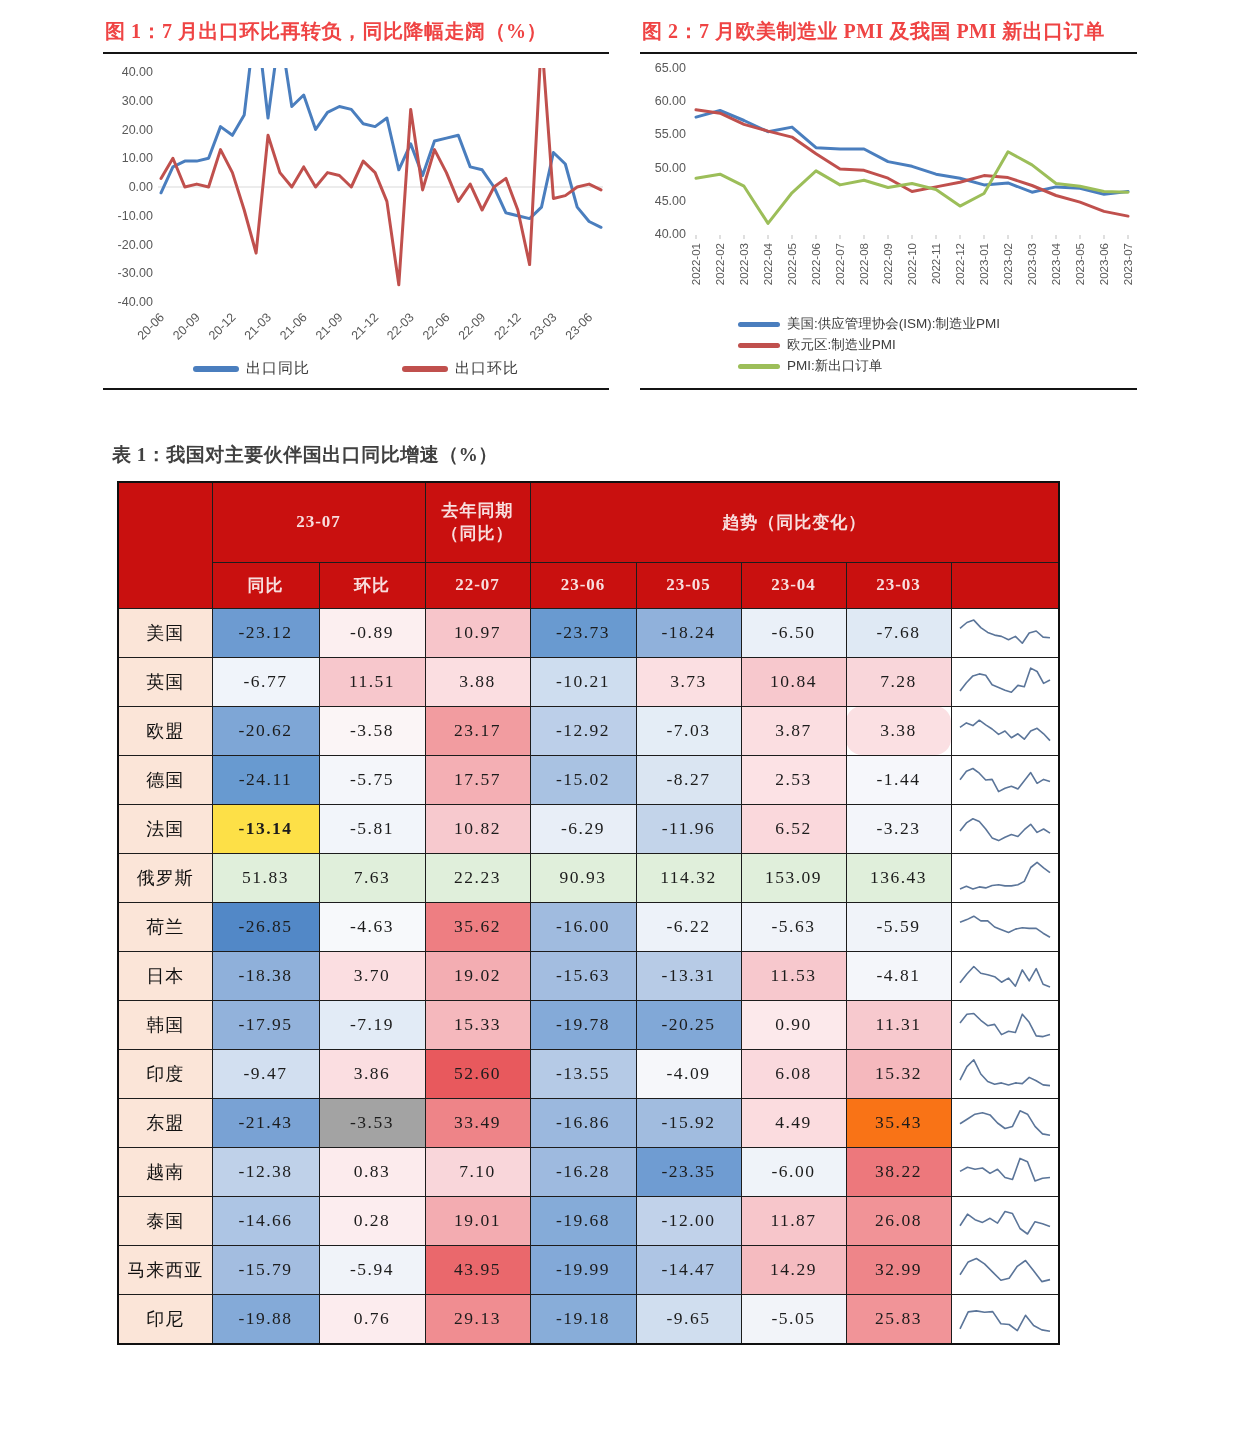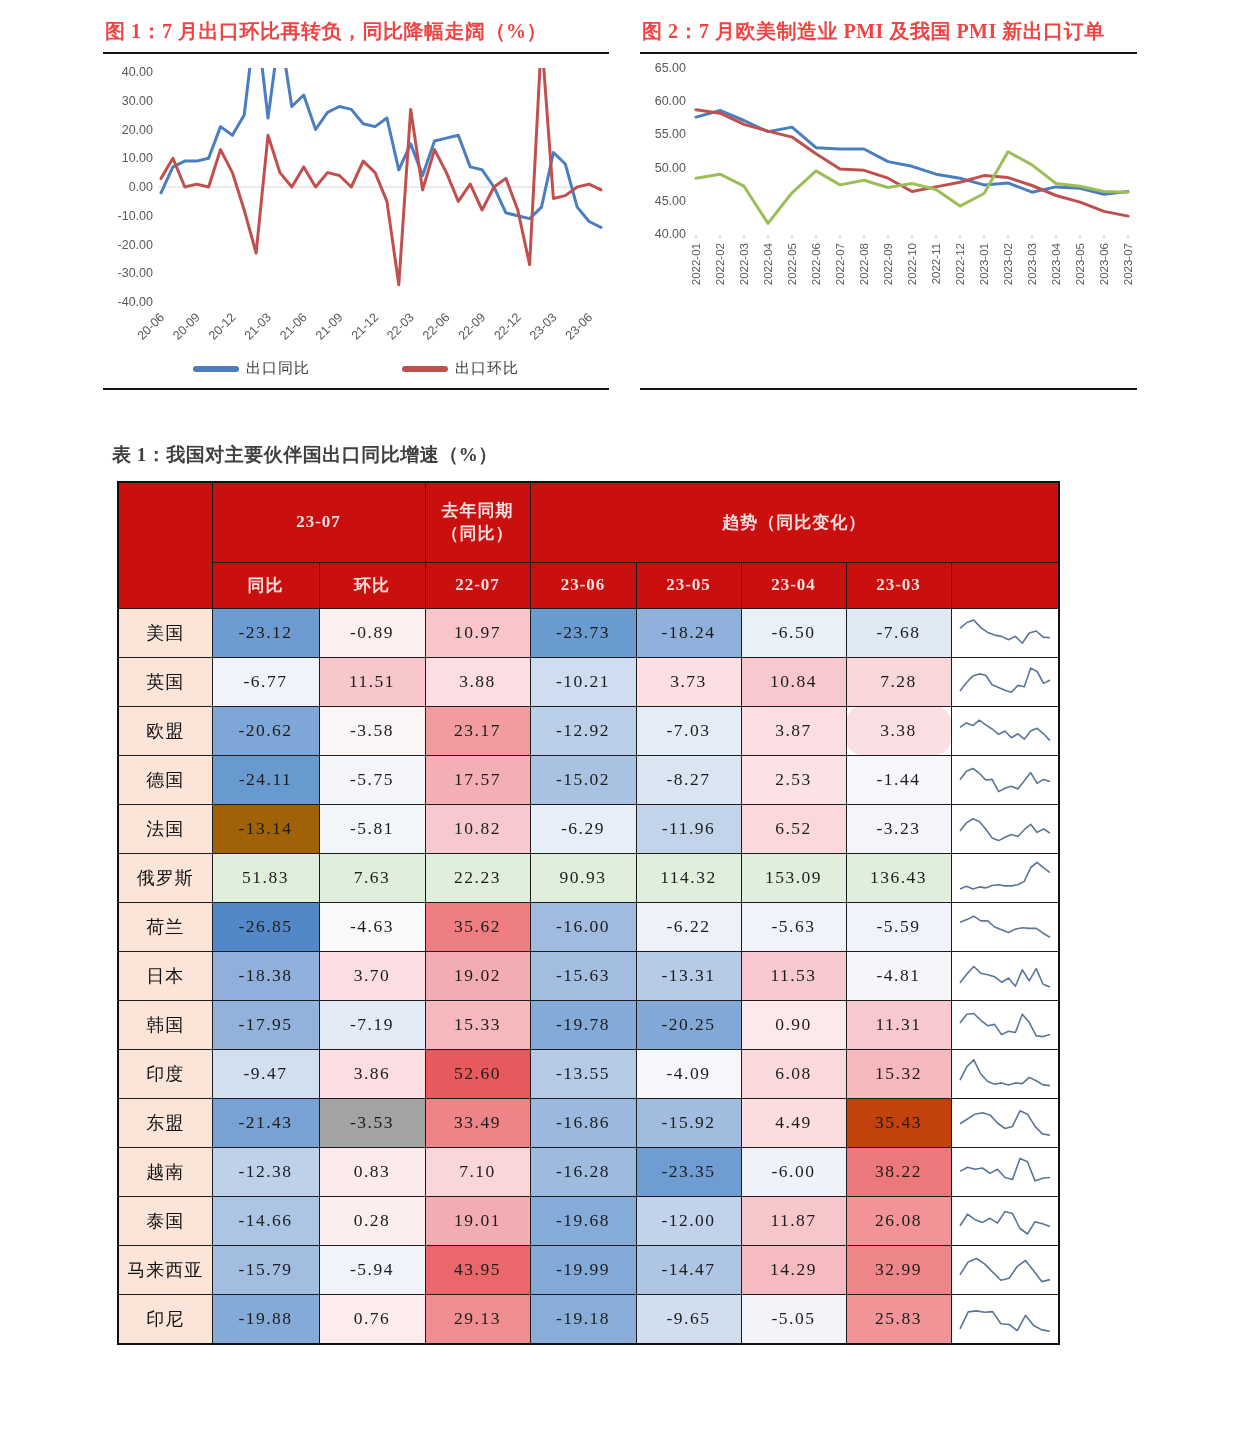--- a/index.html
+++ b/index.html
@@ -194,20 +194,34 @@
           </g>
           <line x1="488" y1="181" x2="488" y2="185" stroke="#BFBFBF" stroke-width="1"></line>
           <g transform="translate(492,189) rotate(-90)">
             <text x="0" y="0" text-anchor="end" font-size="11.5" class="tick-text">2023-07</text>
           </g>
           <polyline points="56.0,63.1 80.0,56.5 104.0,66.5 128.0,77.7 152.0,73.1 176.0,93.7 200.0,95.0 224.0,95.0 248.0,107.6 272.0,112.3 296.0,120.2 320.0,124.2 344.0,130.9 368.0,128.9 392.0,138.2 416.0,132.9 440.0,134.2 464.0,140.2 488.0,137.5" fill="none" stroke="#4A7EBE" stroke-width="3" stroke-linejoin="round" stroke-linecap="round"></polyline>
           <polyline points="56.0,55.8 80.0,59.2 104.0,70.4 128.0,77.1 152.0,83.1 176.0,99.7 200.0,114.9 224.0,116.3 248.0,124.2 272.0,137.5 296.0,132.9 320.0,128.2 344.0,121.6 368.0,123.6 392.0,131.5 416.0,141.5 440.0,148.1 464.0,157.4 488.0,162.1" fill="none" stroke="#C0504D" stroke-width="3" stroke-linejoin="round" stroke-linecap="round"></polyline>
           <polyline points="56.0,124.2 80.0,120.2 104.0,132.2 128.0,169.4 152.0,138.8 176.0,116.9 200.0,130.9 224.0,126.2 248.0,133.5 272.0,129.5 296.0,135.5 320.0,152.1 344.0,139.5 368.0,97.7 392.0,110.9 416.0,129.5 440.0,132.2 464.0,137.5 488.0,138.2" fill="none" stroke="#9CBE59" stroke-width="3" stroke-linejoin="round" stroke-linecap="round"></polyline>
         </svg>
     </div>
+    <div class="legend-col2" id="legend2">
+        <div class="legend-item">
+          <span class="legend-swatch" style="background: rgb(74, 126, 190);"></span>
+          <span class="legend-label">美国:供应管理协会(ISM):制造业PMI</span>
+        </div>
+        <div class="legend-item">
+          <span class="legend-swatch" style="background: rgb(192, 80, 77);"></span>
+          <span class="legend-label">欧元区:制造业PMI</span>
+        </div>
+        <div class="legend-item">
+          <span class="legend-swatch" style="background: rgb(156, 190, 89);"></span>
+          <span class="legend-label">PMI:新出口订单</span>
+        </div>
+      </div>
   </div>
 
   <div class="table-title">表 1：我国对主要伙伴国出口同比增速（%）</div>
 
   <table class="heat">
     <colgroup>
       <col style="width:94px">
         <col style="width:107px">
         <col style="width:106px">
         <col style="width:105px">
@@ -286,21 +300,21 @@
           <td class="val" style="background: rgb(169, 194, 226);">-15.02</td>
           <td class="val" style="background: rgb(218, 229, 242);">-8.27</td>
           <td class="val" style="background: rgb(252, 226, 229);">2.53</td>
           <td class="val" style="background: rgb(246, 247, 251);">-1.44</td>
           <td class="spark"><svg width="100" height="44">
               <polyline points="5.0,23.7 11.4,15.2 17.9,12.5 24.3,17.2 30.7,24.0 37.1,23.4 43.6,35.6 50.0,32.2 56.4,30.2 62.9,32.9 69.3,24.7 75.7,16.6 82.1,27.4 88.6,23.4 95.0,25.4" fill="none" stroke="#5B7599" stroke-width="1.6" stroke-linejoin="round"></polyline>
             </svg></td>
         </tr>
         <tr>
           <td class="country">法国</td>
-          <td class="val" style="background: #a16207;">-13.14</td>
+          <td class="val" style="background: #fde047; font-weight: bold;">-13.14</td>
           <td class="val" style="background: rgb(242, 245, 250);">-5.81</td>
           <td class="val" style="background: rgb(247, 201, 206);">10.82</td>
           <td class="val" style="background: rgb(232, 238, 247);">-6.29</td>
           <td class="val" style="background: rgb(195, 212, 234);">-11.96</td>
           <td class="val" style="background: rgb(250, 216, 220);">6.52</td>
           <td class="val" style="background: rgb(243, 245, 250);">-3.23</td>
           <td class="spark"><svg width="100" height="44">
               <polyline points="5.0,26.1 11.4,17.9 17.9,13.8 24.3,16.6 30.7,24.0 37.1,32.9 43.6,35.6 50.0,32.2 56.4,29.5 62.9,31.5 69.3,24.7 75.7,19.3 82.1,27.4 88.6,24.0 95.0,28.1" fill="none" stroke="#5B7599" stroke-width="1.6" stroke-linejoin="round"></polyline>
             </svg></td>
         </tr>
@@ -370,21 +384,21 @@
             </svg></td>
         </tr>
         <tr>
           <td class="country">东盟</td>
           <td class="val" style="background: rgb(121, 162, 212);">-21.43</td>
           <td class="val" style="background: #a3a3a3; margin-left: 24px;">-3.53</td>
           <td class="val" style="background: rgb(238, 132, 136);">33.49</td>
           <td class="val" style="background: rgb(155, 184, 222);">-16.86</td>
           <td class="val" style="background: rgb(161, 188, 223);">-15.92</td>
           <td class="val" style="background: rgb(251, 220, 223);">4.49</td>
-          <td class="val" style="background: #c2410c; margin-top: 33px;">35.43</td>
+          <td class="val" style="background: #f97316; margin-top: 33px;">35.43</td>
           <td class="spark"><svg width="100" height="44">
               <polyline points="5.0,24.7 12.5,20.0 20.0,15.2 27.5,13.8 35.0,15.9 42.5,24.0 50.0,29.5 57.5,27.4 65.0,11.8 72.5,15.2 80.0,27.4 87.5,34.9 95.0,36.3" fill="none" stroke="#5B7599" stroke-width="1.6" stroke-linejoin="round"></polyline>
             </svg></td>
         </tr>
         <tr>
           <td class="country">越南</td>
           <td class="val" style="background: rgb(191, 209, 233);">-12.38</td>
           <td class="val" style="background: rgb(252, 235, 237);">0.83</td>
           <td class="val" style="background: rgb(249, 214, 218);">7.10</td>
           <td class="val" style="background: rgb(158, 186, 223);">-16.28</td>

